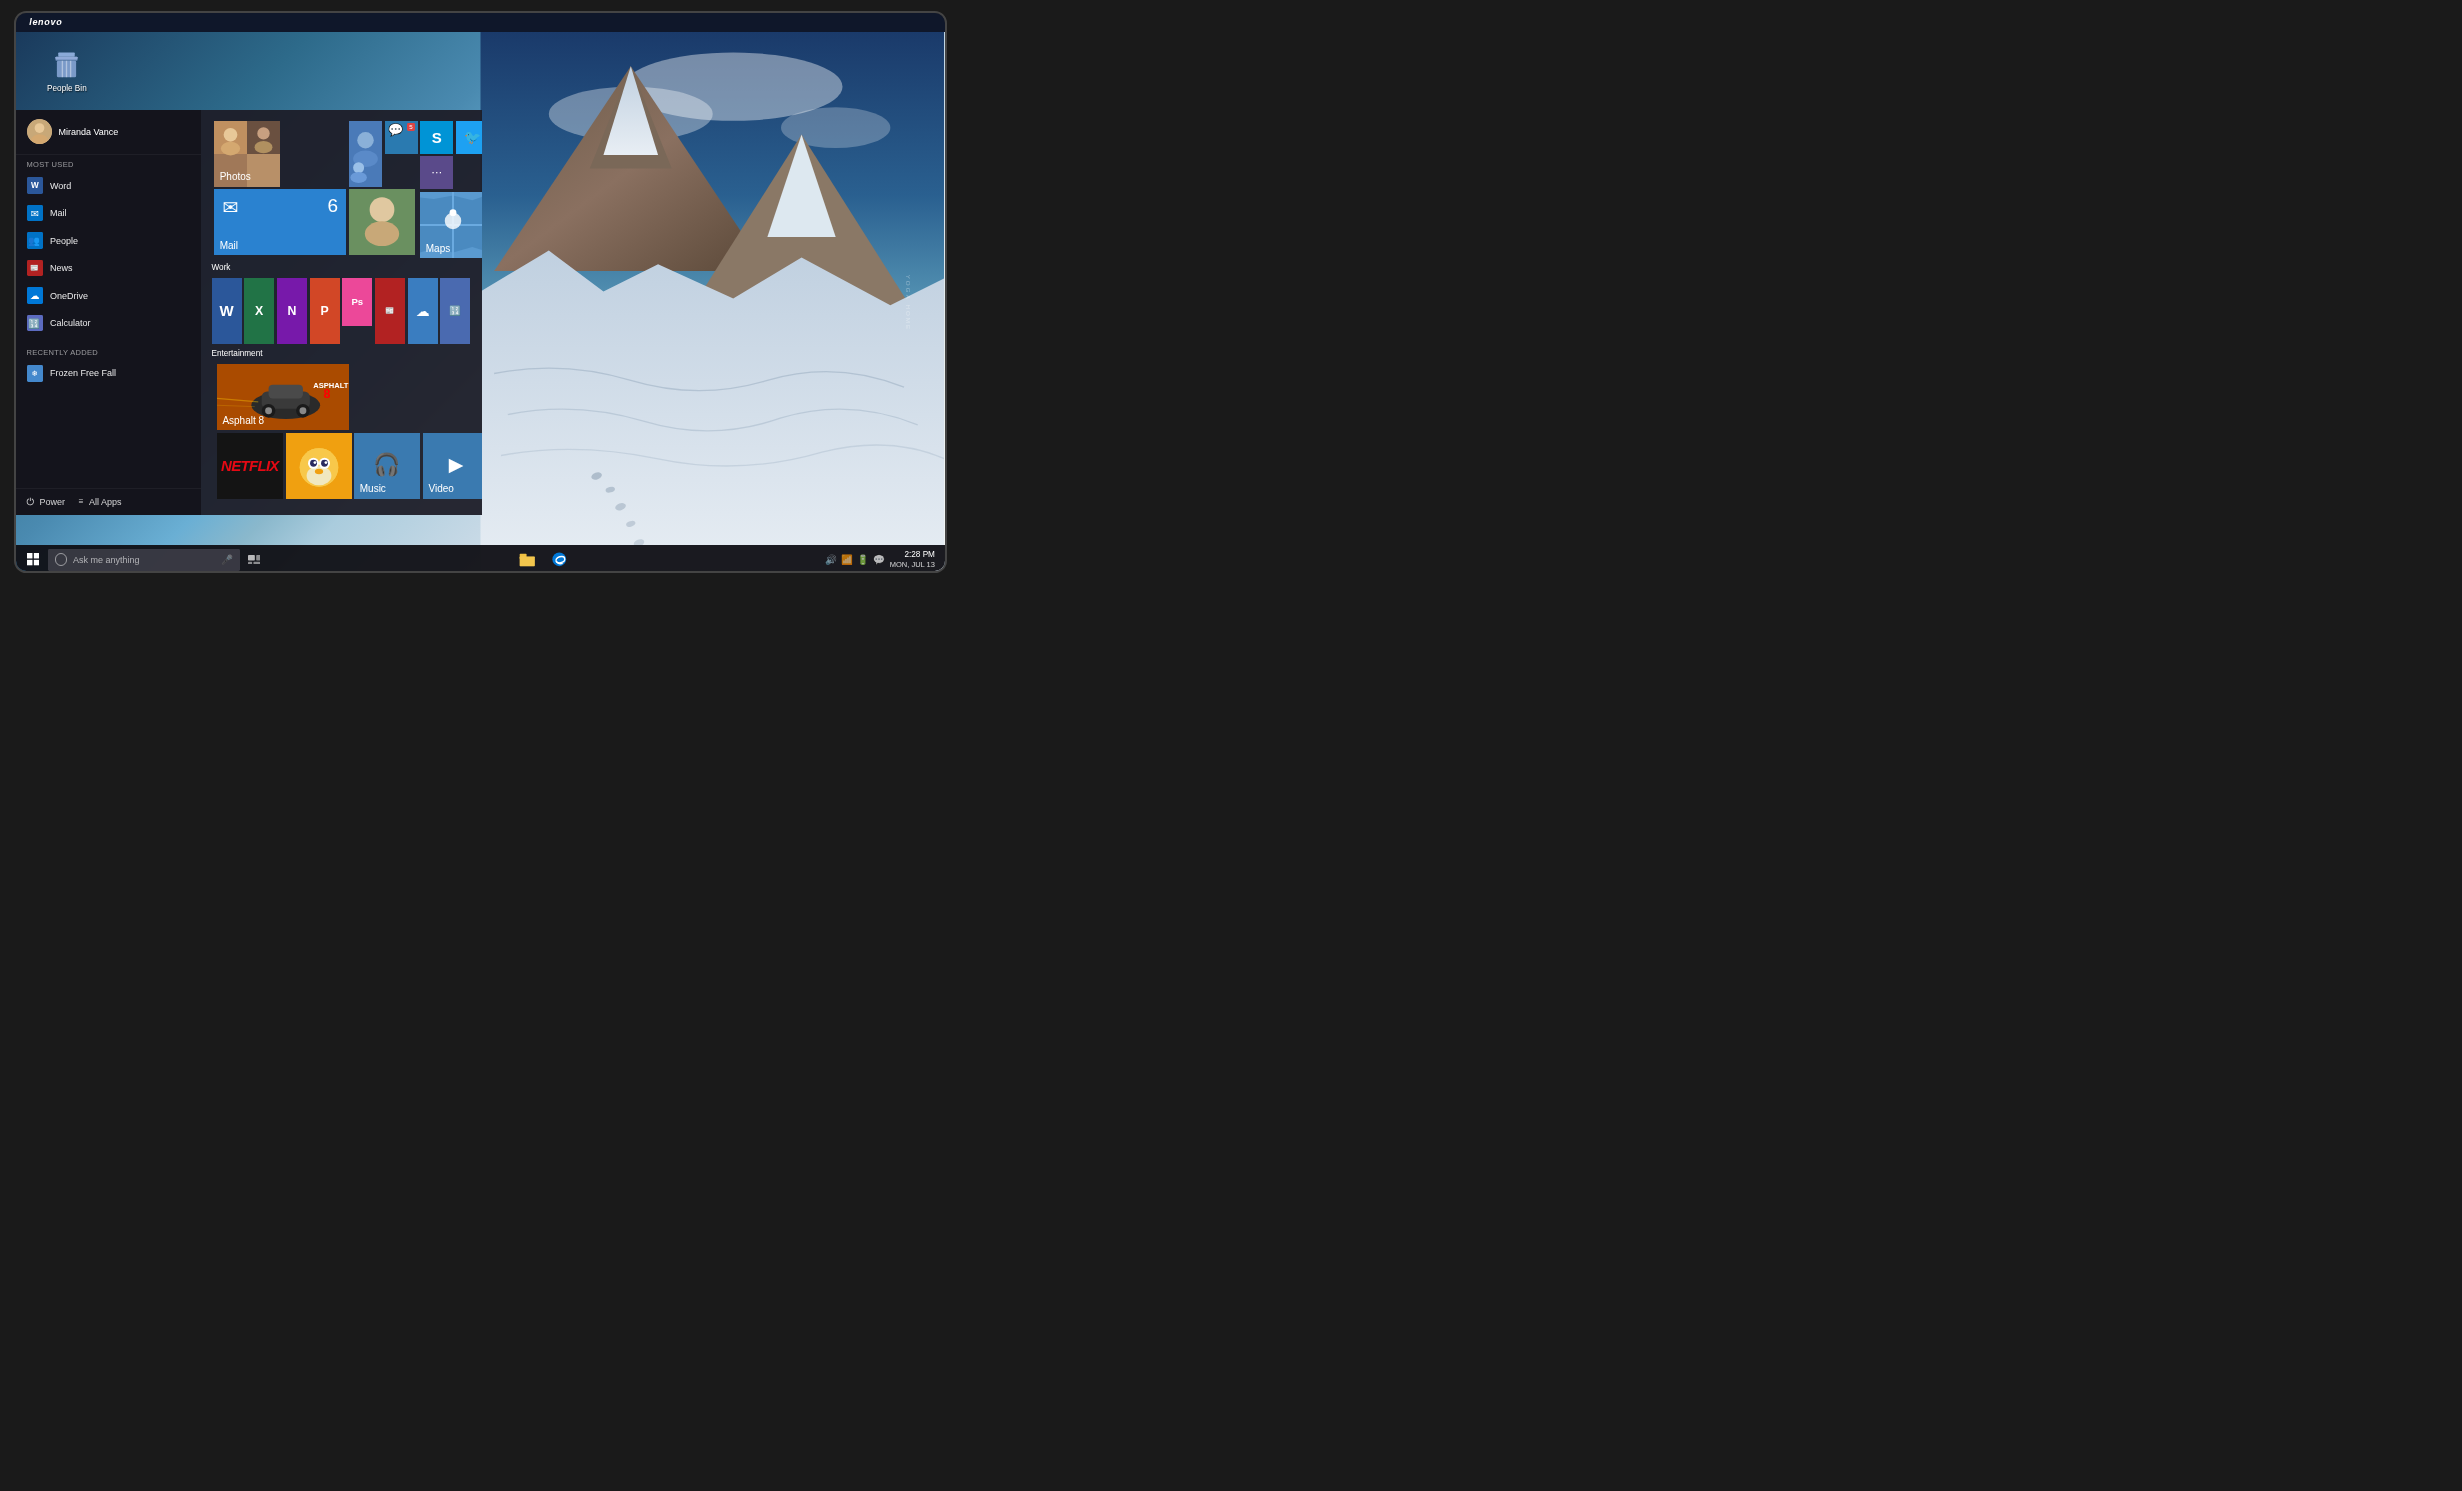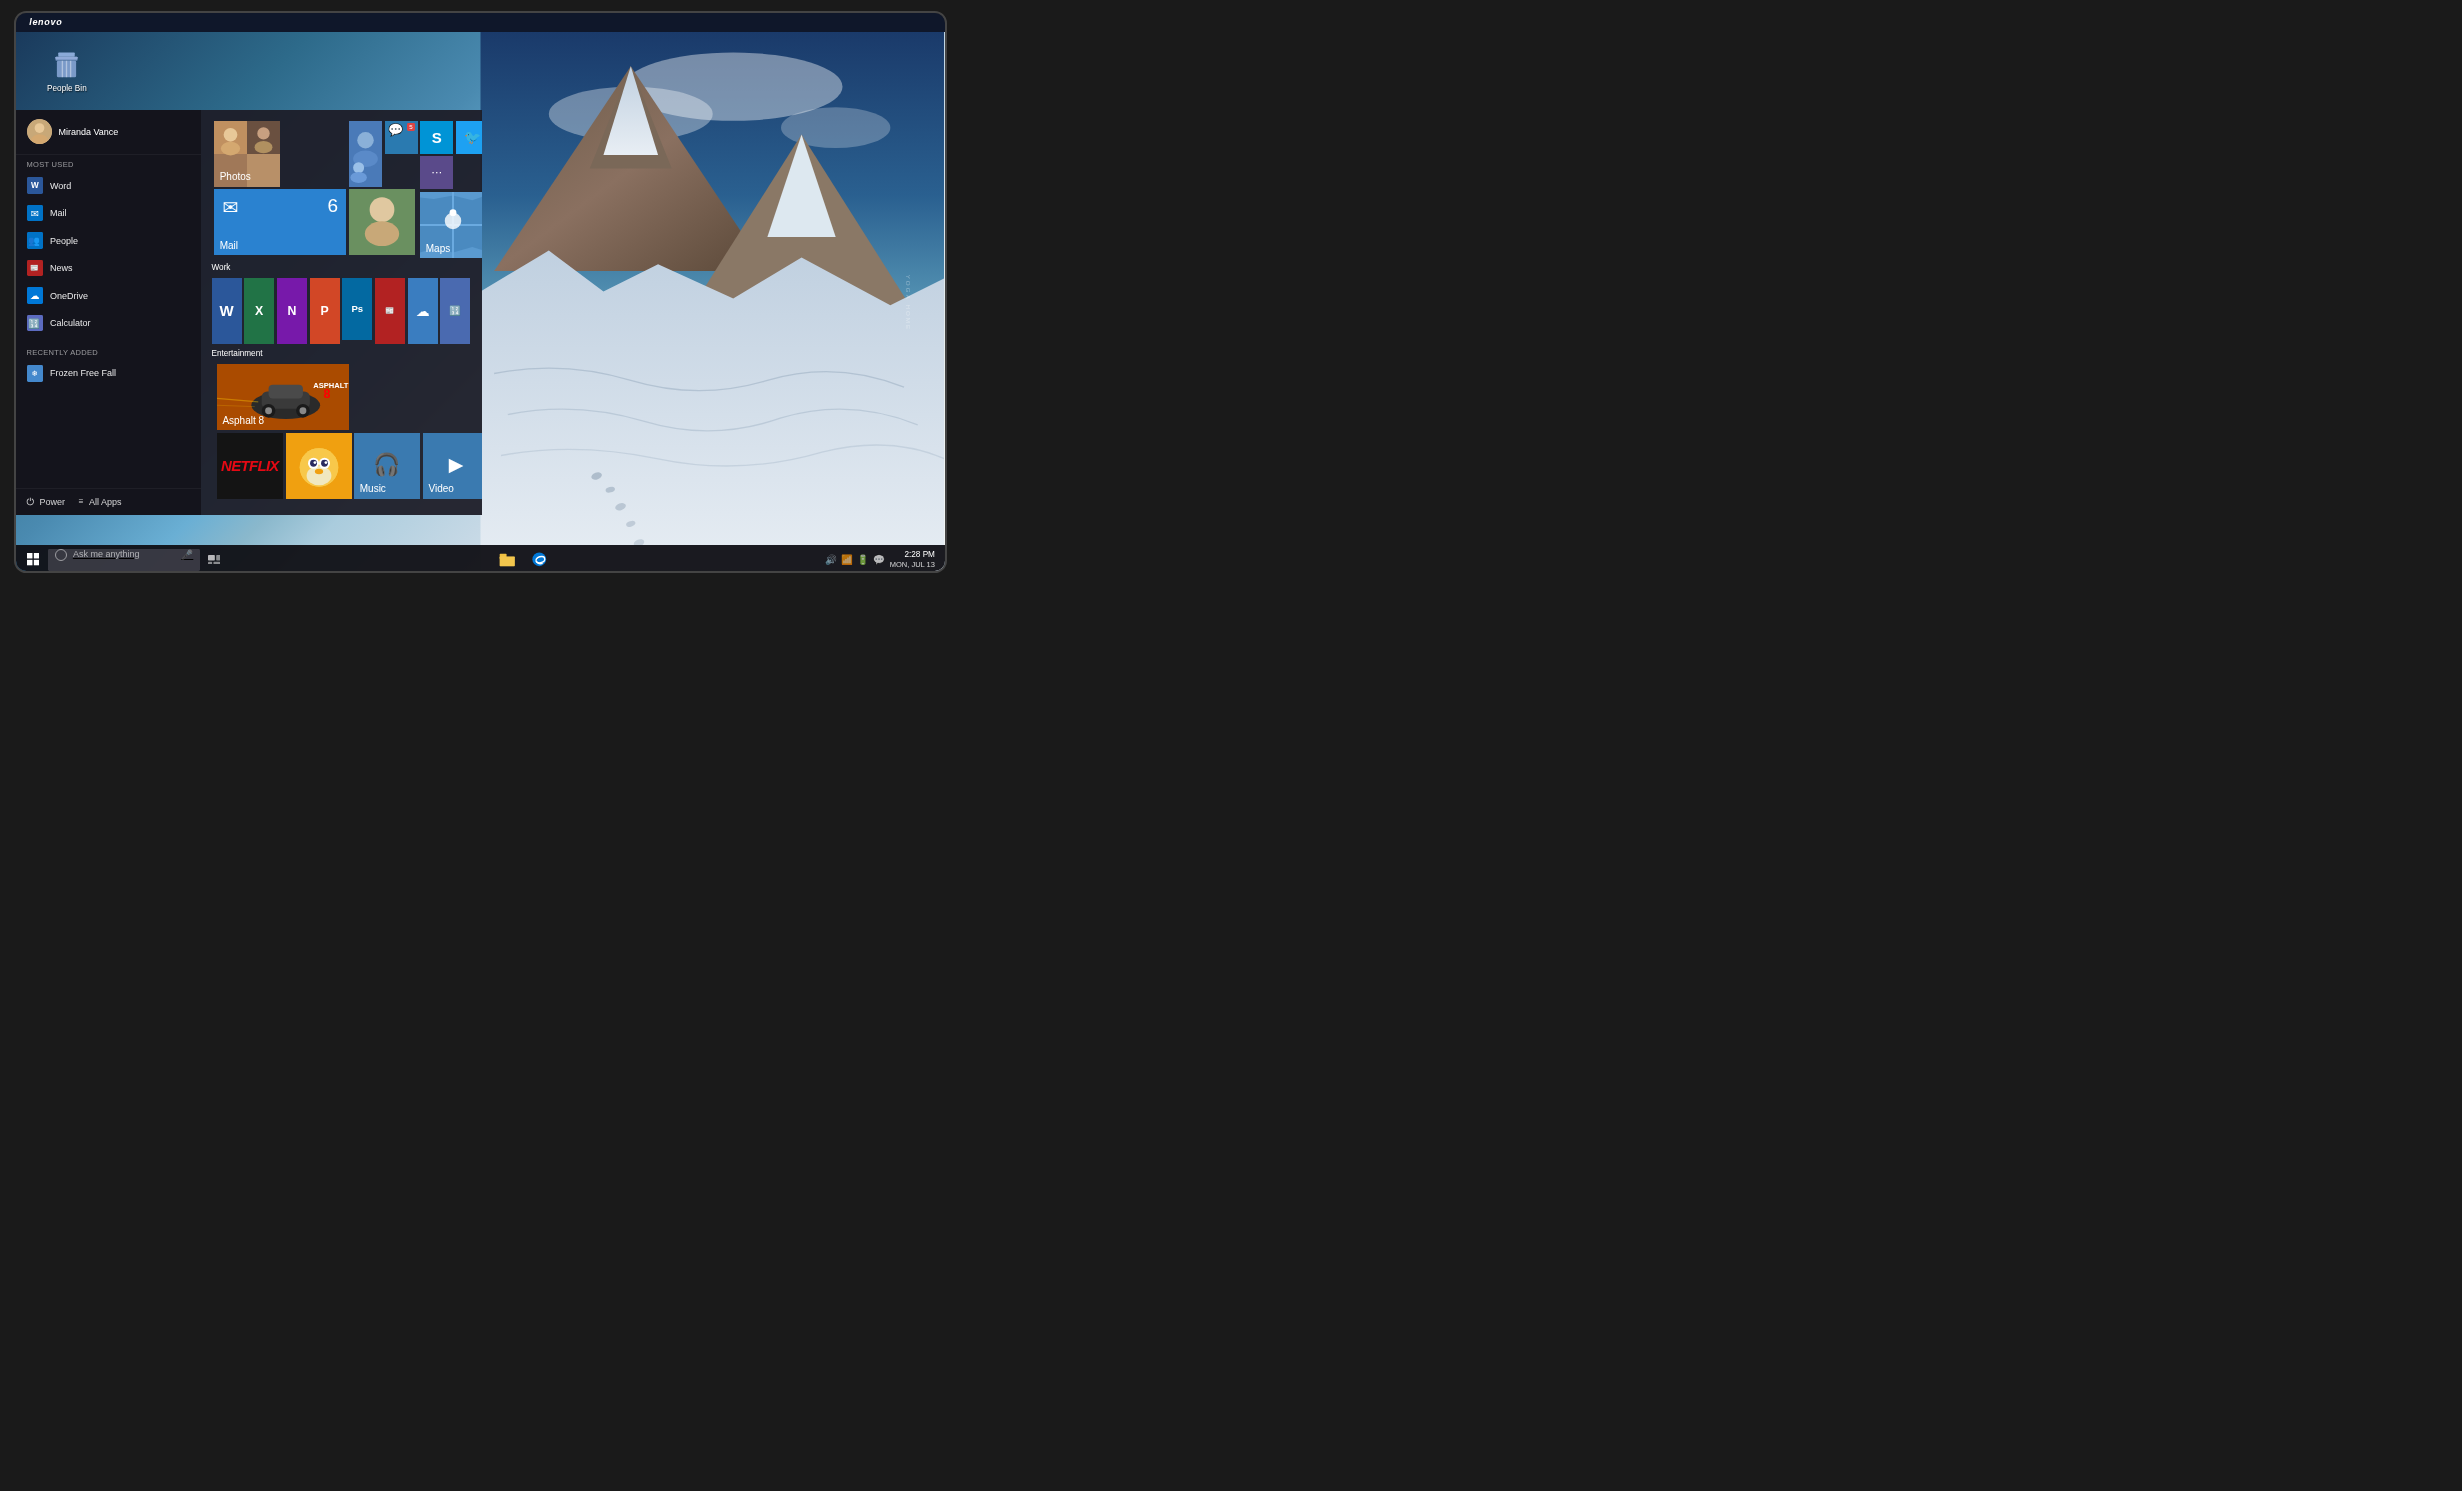--- a/index.html
+++ b/index.html
@@ -285,26 +285,26 @@
       align-items: center;
       justify-content: center;
       cursor: pointer;
       color: white;
       font-size: 12.3px;
     }
     .taskbar-search {
       background: rgba(60, 60, 70, 0.9);
       border-radius: 1.4px;
       height: 22px;
-      width: 152px;
-      display: flex;
+      width: 192px;
+      display: flex;
+      align-items: center;
       padding: 0 6.9px;
       gap: 5.5px;
       cursor: text;
-      text-decoration: underline;
     }
     .search-circle {
       width: 12.3px;
       height: 12.3px;
       border-radius: 50%;
       border: 1.4px solid rgba(255,255,255,0.5);
       flex-shrink: 0;
     }
     .search-text {
       color: rgba(255,255,255,0.6);
@@ -630,21 +630,21 @@
               </div>
               <div class="tile" style="width:33px;height:66px;background:#217346;display:flex;align-items:center;justify-content:center;">
                 <span style="color:white;font-size:12.3px;font-weight:bold;">X</span>
               </div>
               <div class="tile" style="width:33px;height:66px;background:#7719aa;display:flex;align-items:center;justify-content:center;">
                 <span style="color:white;font-size:12.3px;font-weight:bold;">N</span>
               </div>
               <div class="tile" style="width:33px;height:66px;background:#d24726;display:flex;align-items:center;justify-content:center;">
                 <span style="color:white;font-size:12.3px;font-weight:bold;">P</span>
               </div>
-              <div class="tile" style="width:33px;height:62px;background:#0369a1;display:flex;align-items:center;justify-content:center;">
+              <div class="tile" style="width:33px;height:48px;background:#ec4899;display:flex;align-items:center;justify-content:center;">
                 <span style="color:white;font-size:9.6px;font-weight:bold;">Ps</span>
               </div>
               <div class="tile" style="width:33px;height:66px;background:#b22222;display:flex;align-items:center;justify-content:center;">
                 <span style="color:white;font-size:7.5px;text-align:center;">📰</span>
               </div>
               <div class="tile" style="width:33px;height:66px;background:#3a7dc0;display:flex;align-items:center;justify-content:center;">
                 <span style="color:white;font-size:13.7px;">☁</span>
               </div>
               <div class="tile" style="width:33px;height:66px;background:#4a6ab0;display:flex;align-items:center;justify-content:center;">
                 <span style="color:white;font-size:9.6px;">🔢</span>

